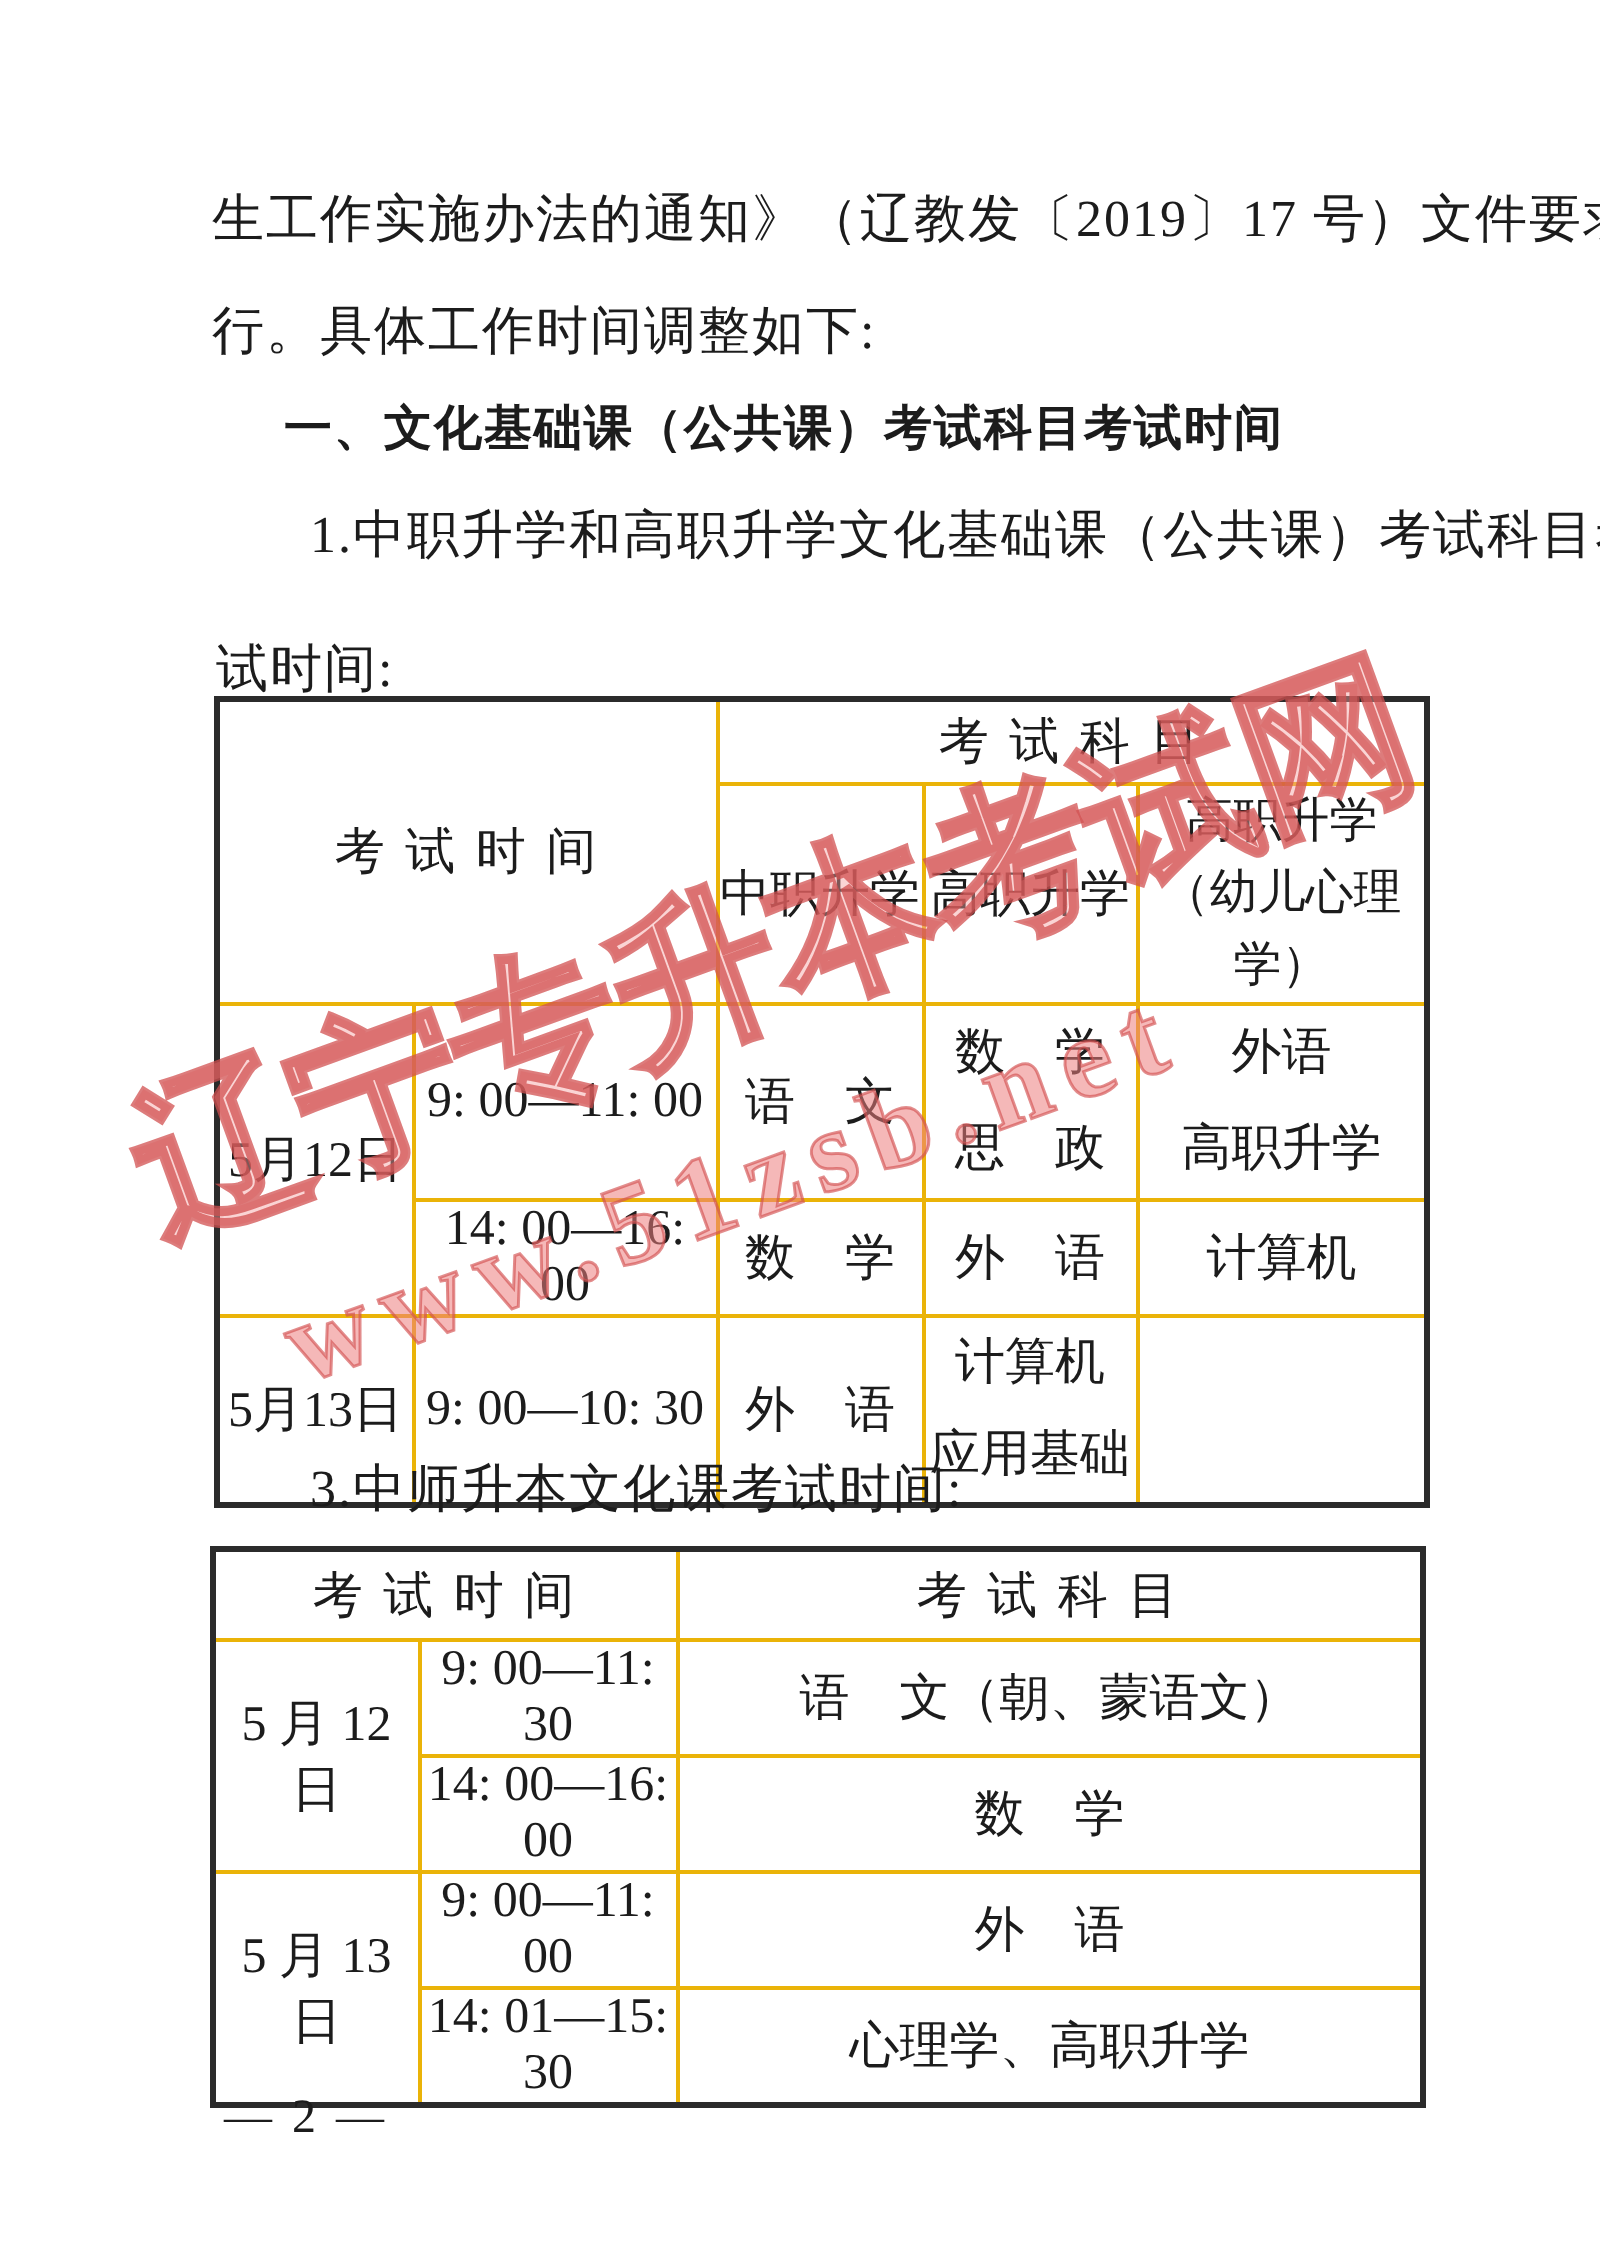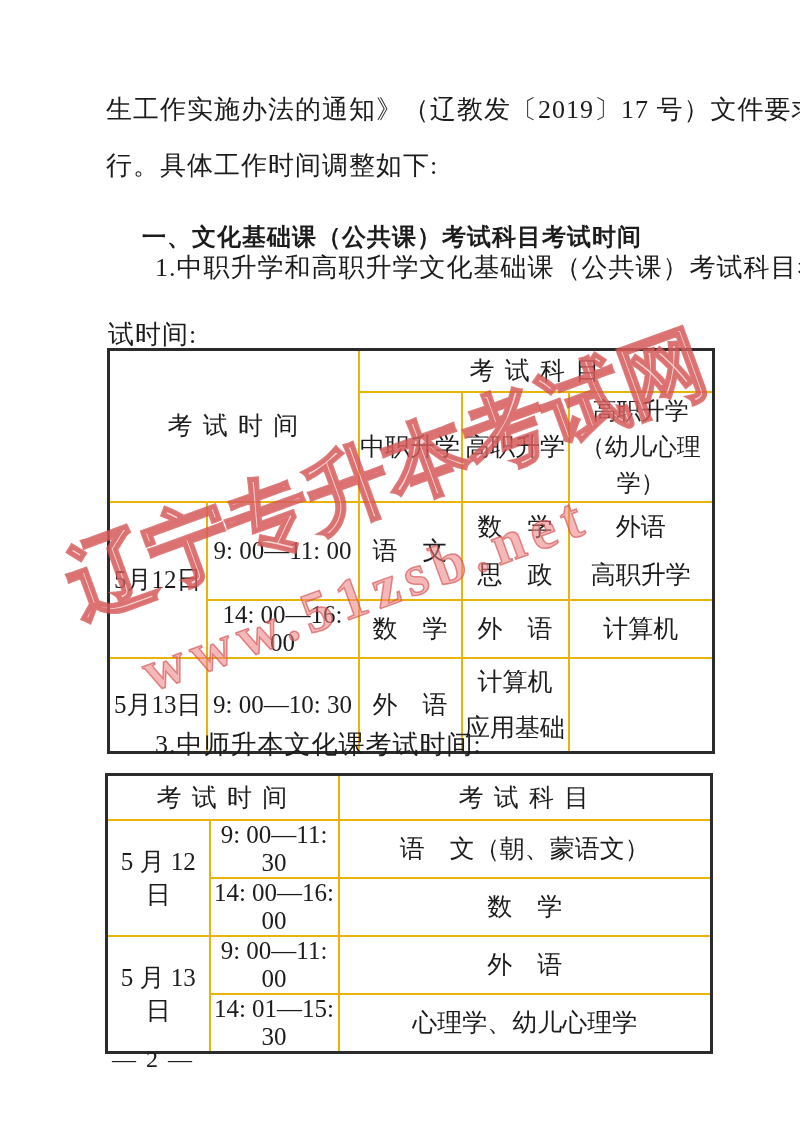--- a/index.html
+++ b/index.html
@@ -12,21 +12,20 @@
     font-family: "Liberation Serif", "DejaVu Serif", serif;
     color: #1c1c1c;
   }
   .abs { position: absolute; white-space: pre; }
   .bodyline { font-size: 26px; letter-spacing: 1px; }
   .h1 {
     font-family: "Liberation Sans", "DejaVu Sans", sans-serif;
     font-weight: 700;
     font-size: 24px;
     letter-spacing: 1px;
-    margin-top: 23px;
   }
   
   table.sched {
     position: absolute;
     border-collapse: collapse;
     table-layout: fixed;
     font-family: "Liberation Serif", "DejaVu Serif", serif;
     font-size: 25px;
     color: #1c1c1c;
   }
@@ -169,21 +168,21 @@
         <td class="time-cell">14: 00—16: 00</td>
         <td class="subj-left">数　学</td>
       </tr>
       <tr style="height:42px">
         <td rowspan="2" class="top-align">5 月 13 日</td>
         <td class="time-cell">9: 00—11: 00</td>
         <td class="subj-left">外　语</td>
       </tr>
       <tr style="height:44px">
         <td class="time-cell">14: 01—15: 30</td>
-        <td class="subj-left">心理学、幼儿心理学</td>
+        <td class="subj-left">心理学、高职升学</td>
       </tr>
     </tbody>
       </table>
 
     <div class="abs" style="left:112px; top:1046px; font-size:24px; letter-spacing:2px;">— 2 —</div>
   </div>
 
   <div class="watermark">
     <div class="wm-line1">辽宁专升本考试网</div>
     <div class="wm-line2">www.51zsb.net</div>

